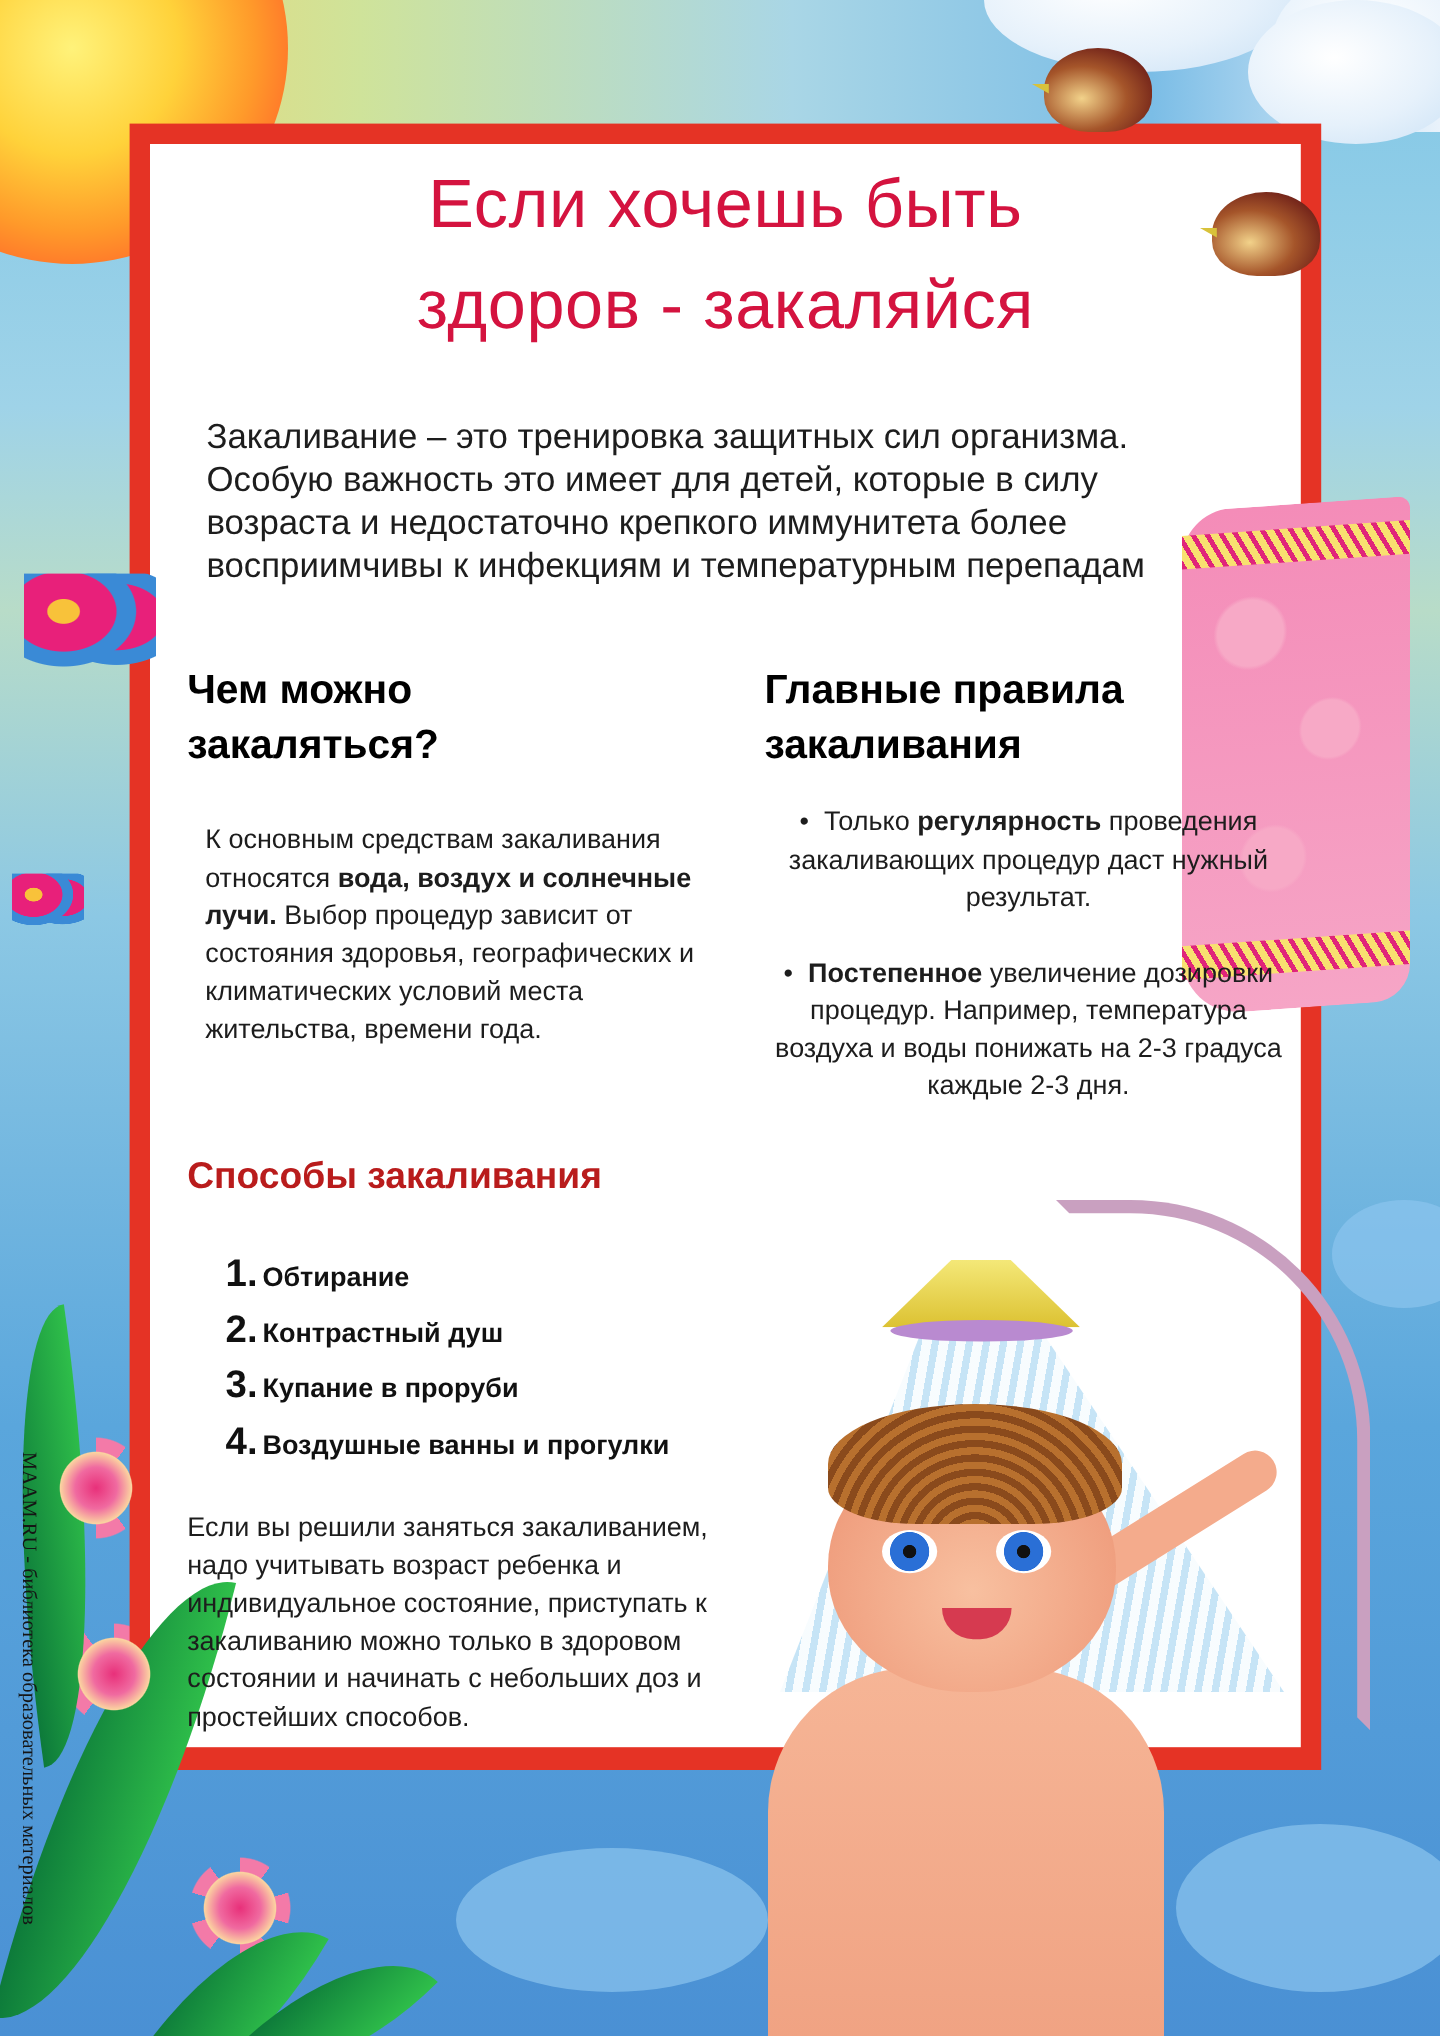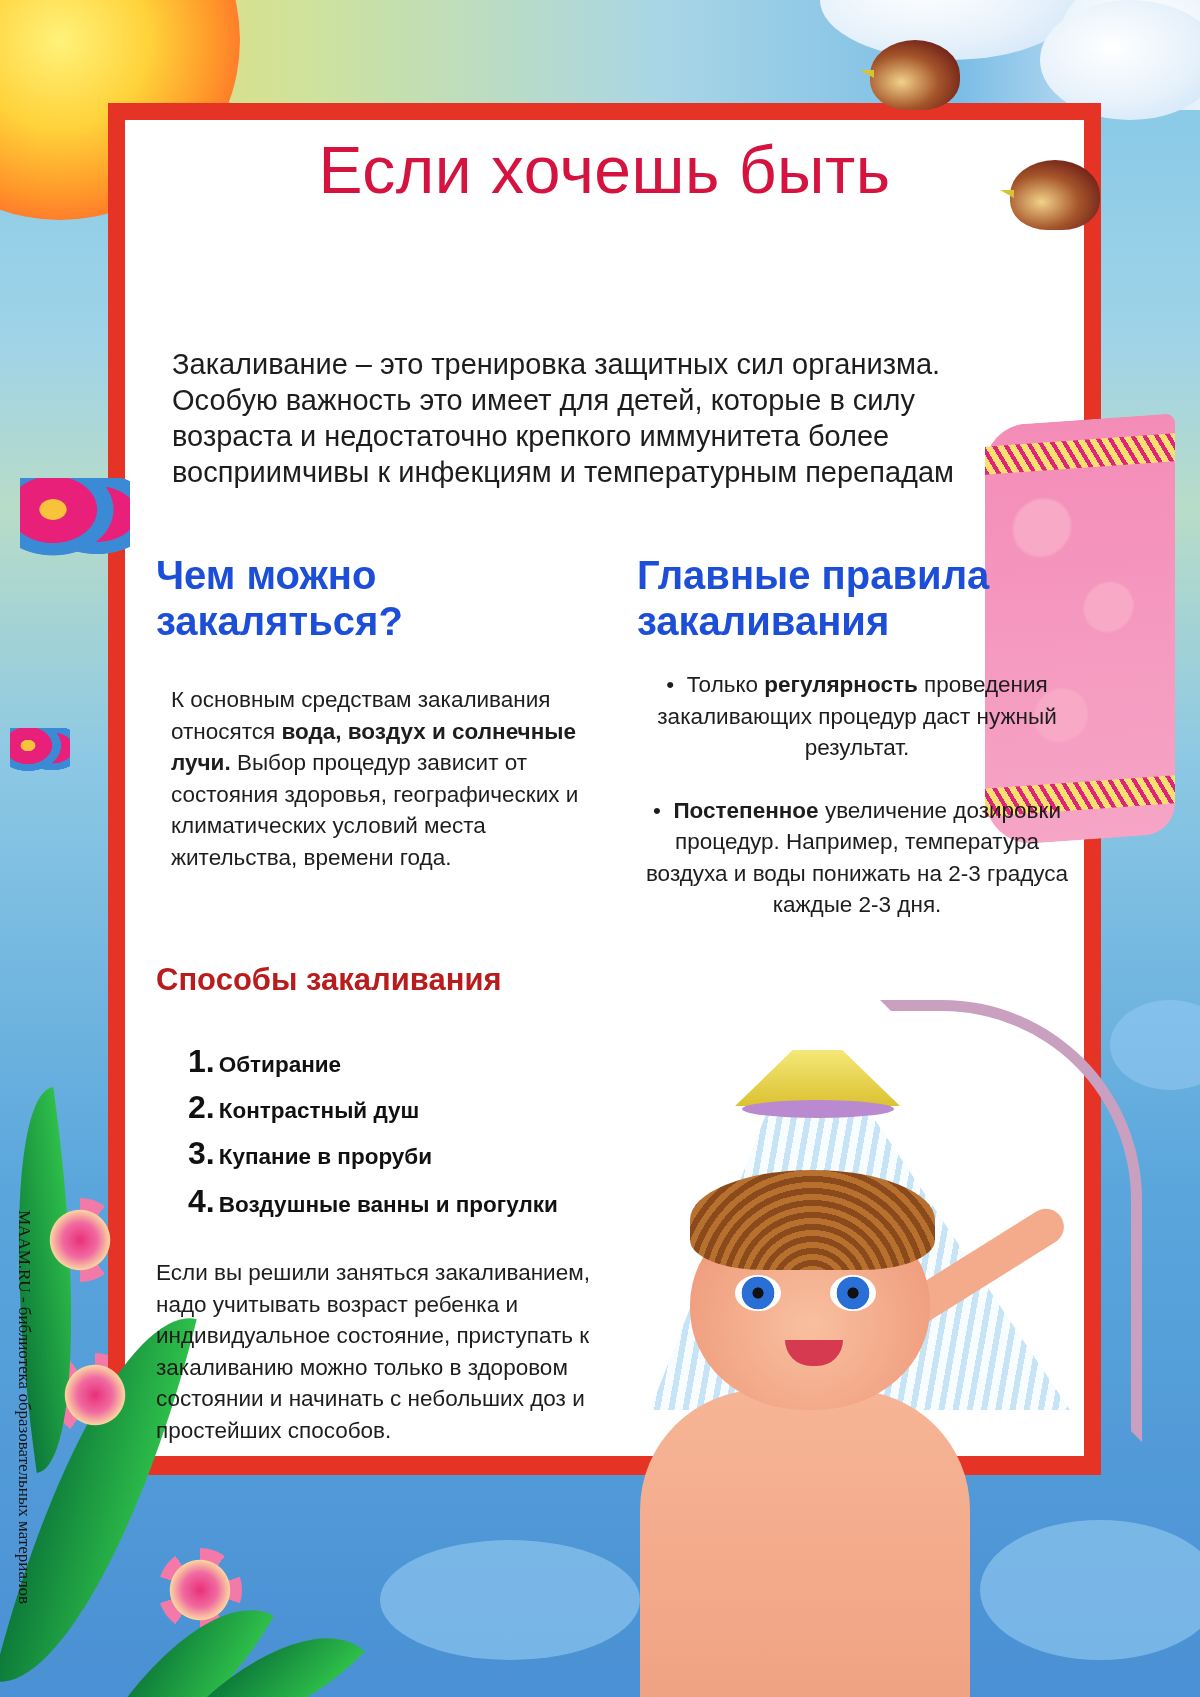--- a/index.html
+++ b/index.html
@@ -64,29 +64,29 @@
     position: absolute; left: 108px; top: 103px; width: 993px; height: 1372px;
     background: #e53325; 
   }
   .paper {
     position: absolute; left: 125px; top: 120px; width: 959px; height: 1336px;
     background: #ffffff;
   }
 
   .title {
     position: absolute; left: 125px; top: 128px; width: 959px; text-align: center;
-    color: #d4133f; font-size: 66px; line-height: 84px; font-weight: normal;
+    color: #d4133f; font-size: 57px; line-height: 84px; font-weight: normal;
     letter-spacing: 0.5px;
   }
   .intro {
     position: absolute; left: 156px; top: 330px; width: 870px;
     font-size: 29px; line-height: 36px; color: #1d1d1d;
   }
   .subhead {
-    position: absolute; color: #1d4ed8; font-size: 40px; line-height: 46px;
+    position: absolute; color: #000000; font-size: 34px; line-height: 46px;
   }
   .sh-left { left: 156px; top: 552px; width: 380px; }
   .sh-right { left: 637px; top: 552px; width: 380px; }
   .body-text { position: absolute; font-size: 22.5px; line-height: 31.5px; color: #1d1d1d; }
   .bt-left { left: 156px; top: 669px; width: 430px; }
   .bt-right { left: 637px; top: 669px; width: 440px; text-align: center; }
   .bt-right p { margin: 0 0 31px 0; }
   b { font-weight: bold; }
 
   .methods-head {
@@ -168,20 +168,21 @@
 <div class="bird" style="left:1010px;top:160px"></div>
 <div class="butterfly" style="left:20px;top:478px"></div>
 <div class="butterfly" style="left:10px;top:728px;width:60px;height:50px"></div>
 <div class="scarf">
   <div class="scarf-stripe" style="top:20px"></div>
   <div class="scarf-stripe" style="bottom:30px"></div>
 </div>
 
 <h1 class="title" style="margin:0">
   <span>Если хочешь быть</span><br>
+  <span>здоров - закаляйся</span>
 </h1>
 
 <p class="intro" style="margin:16px">Закаливание – это тренировка защитных сил организма. Особую важность это имеет для детей, которые в силу возраста и недостаточно крепкого иммунитета более восприимчивы к инфекциям и температурным перепадам</p>
 
 <h2 class="subhead sh-left" style="margin:0">
   <span>Чем можно</span><br>
   <span>закаляться?</span>
 </h2>
 <p class="body-text bt-left" style="margin:15px"><span>К основным средствам закаливания относятся </span><b>вода, воздух и солнечные лучи.</b><span> Выбор процедур зависит от состояния здоровья, географических и климатических условий места жительства, времени года.</span></p>
 

